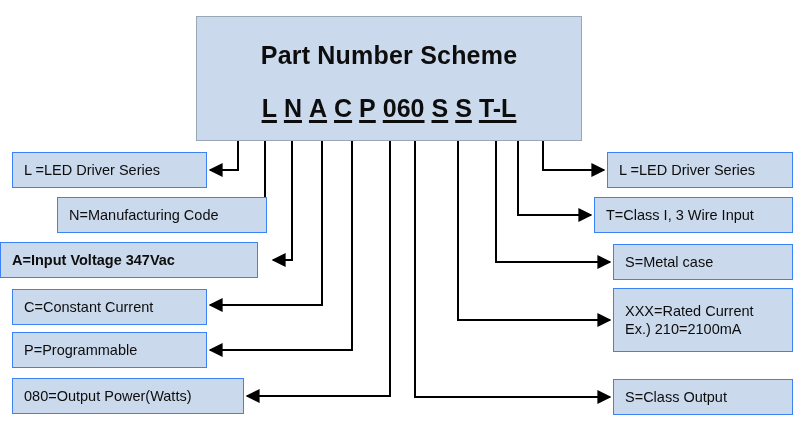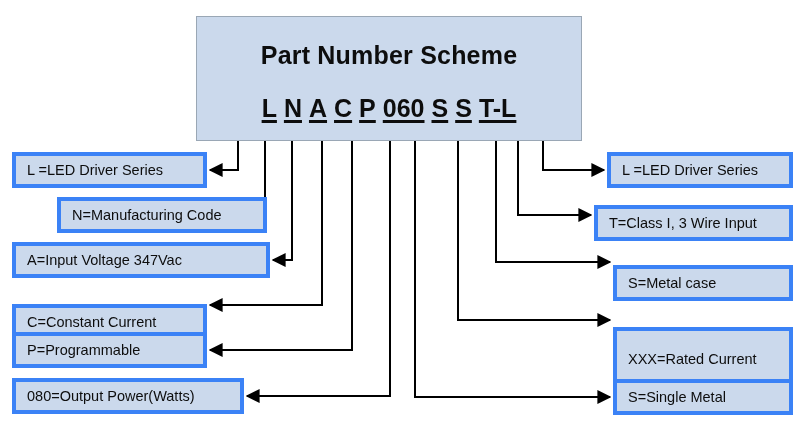--- a/index.html
+++ b/index.html
@@ -24,21 +24,21 @@
     top: 0;
     width: 800px;
     height: 425px;
   }
 
   
   .box {
     position: absolute;
     box-sizing: border-box;
     background: #cbd9ec;
-    border: 4px solid #3b82f6;
+    border: 1px solid #3b82f6;
     display: flex;
     align-items: center;
     color: #0d0d0d;
     z-index: 2;
   }
 
   
   #title-box {
     left: 196px;
     top: 16px;
@@ -75,21 +75,20 @@
   .label-box {
     font-size: 14.5px;
     padding-left: 11px;
     padding-right: 6px;
     line-height: 1.25;
   }
   .label-box.two-line {
     flex-direction: column;
     justify-content: center;
     align-items: flex-start;
-    margin-top: 39px;
   }
   .label-box .ln { display: block; }
 </style>
 </head>
 <body>
 
 <div id="stage">
 
   <svg id="connectors" viewBox="0 0 800 425" xmlns="http://www.w3.org/2000/svg">
     <defs>
@@ -129,45 +128,46 @@
       </div>
   </div>
 
   <div id="left-group">
       <div class="box label-box" style="left: 12px; top: 152px; width: 195px; height: 36px;">
         <span class="ln">L =LED Driver Series</span>
       </div>
       <div class="box label-box" style="left: 12px; top: 197px; width: 210px; height: 36px; margin-left: 45px;">
         <span class="ln">N=Manufacturing Code</span>
       </div>
-      <div class="box label-box" style="left: 12px; top: 242px; width: 258px; height: 36px;">
+      <div class="box label-box" style="left: 0; top: 242px; width: 258px; height: 36px; font-weight: bold;">
         <span class="ln">A=Input Voltage 347Vac</span>
       </div>
-      <div class="box label-box" style="left: 12px; top: 304px; width: 195px; height: 36px;">
+      <div class="box label-box" style="left: 12px; top: 289px; width: 195px; height: 36px;">
         <span class="ln">C=Constant Current</span>
       </div>
       <div class="box label-box" style="left: 12px; top: 332px; width: 195px; height: 36px;">
         <span class="ln">P=Programmable</span>
       </div>
       <div class="box label-box" style="left: 12px; top: 378px; width: 232px; height: 36px; text-align: right;">
         <span class="ln">080=Output Power(Watts)</span>
       </div>
     </div>
 
   <div id="right-group">
       <div class="box label-box" style="left: 607px; top: 152px; width: 186px; height: 36px;">
         <span class="ln">L =LED Driver Series</span>
       </div>
-      <div class="box label-box" style="left: 594px; top: 205px; width: 199px; height: 36px;">
+      <div class="box label-box" style="left: 594px; top: 197px; width: 199px; height: 36px;">
         <span class="ln">T=Class I, 3 Wire Input</span>
       </div>
-      <div class="box label-box" style="left: 613px; top: 244px; width: 180px; height: 36px; margin-top: 21px;">
+      <div class="box label-box" style="left: 613px; top: 244px; width: 180px; height: 36px;">
         <span class="ln">S=Metal case</span>
       </div>
       <div class="box label-box two-line" style="left: 613px; top: 288px; width: 180px; height: 64px;">
         <span class="ln">XXX=Rated Current</span>
+        <span class="ln">Ex.) 210=2100mA</span>
       </div>
       <div class="box label-box" style="left: 613px; top: 379px; width: 180px; height: 36px;">
-        <span class="ln">S=Single Metal</span>
+        <span class="ln">S=Class Output</span>
       </div>
     </div>
 
 </div>
 
 </body></html>

